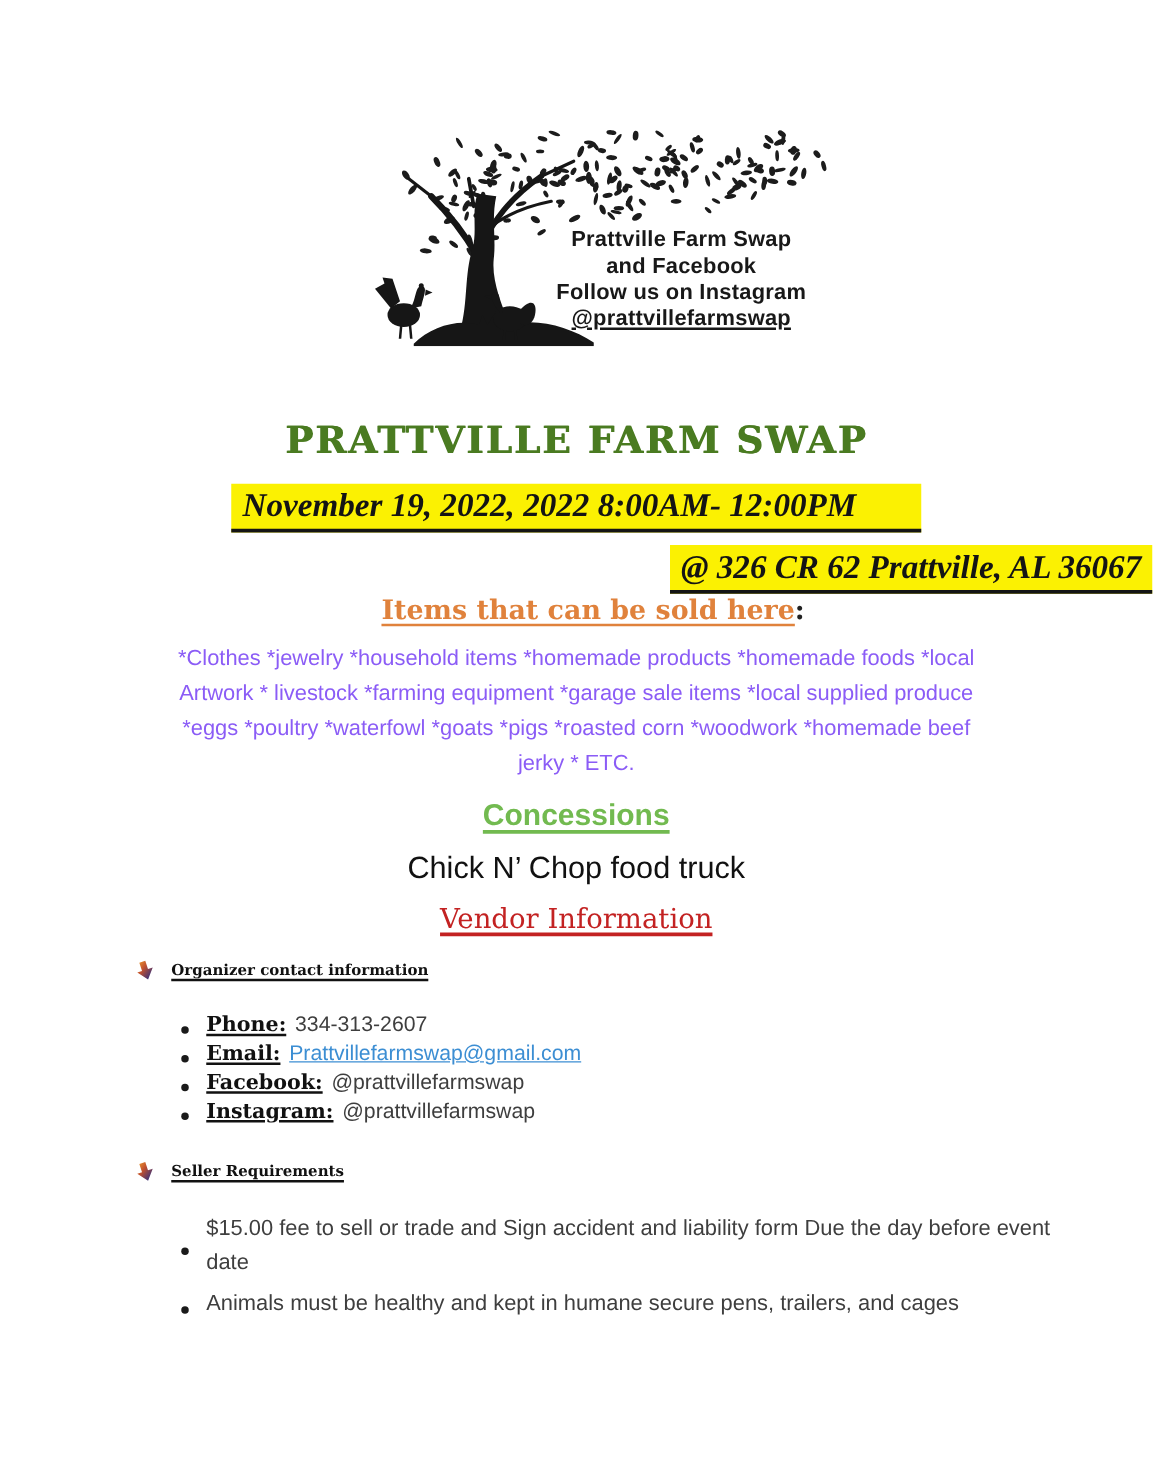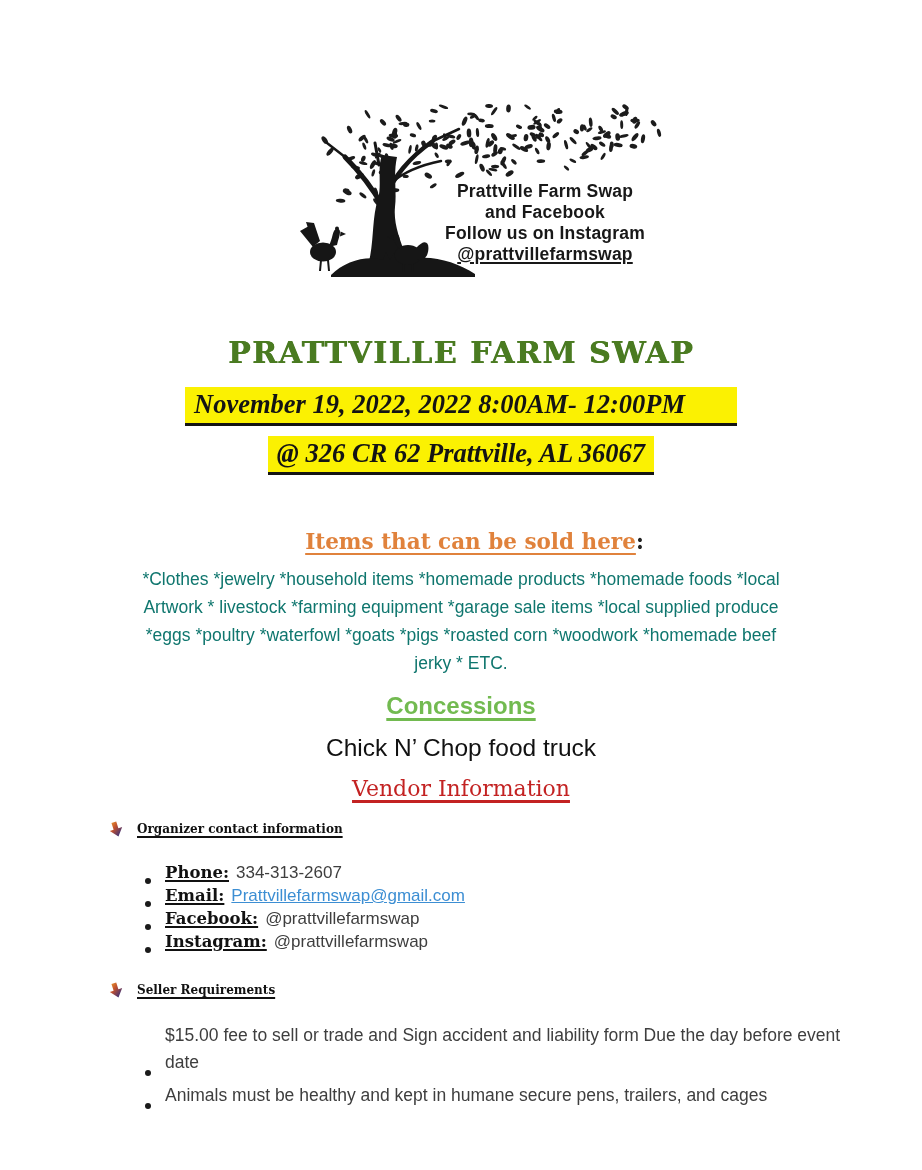--- a/index.html
+++ b/index.html
@@ -34,50 +34,49 @@
     font-family: "DejaVu Serif", serif;
     font-weight: 700;
     font-size: 30px; line-height: 38px;
     letter-spacing: 1.5px;
     color: #4a7b21;
     text-shadow: 0.6px 0 0 #4a7b21;
   }
 
   
   .hl-line { text-align: center; margin-top: 15px; }
-  .hl-line.second { margin-top: 10px; }
+  .hl-line.second { margin-top: 10px; text-align: right; }
   .hl {
     display: inline-block;
     background: #fbf102;
     font-family: "Liberation Serif", serif;
     font-style: italic; font-weight: 700;
     font-size: 26.5px; line-height: 32px;
     color: #141414;
     padding: 1px 9px 3px 9px;
     border-bottom: 3px solid #141414;
   }
   .hl.trail { padding-right: 52px; }
 
   
   .items-heading {
-    margin-top: 53px;
     text-align: center;
     font-family: "DejaVu Serif", serif;
     font-weight: 700; font-size: 21.5px; line-height: 28px; padding-left: 27px;
   }
   .items-heading .orange {
     color: #e0823c;
     text-decoration: underline; text-decoration-thickness: 2px; text-underline-offset: 4px;
   }
   .items-heading .colon { color: #222; }
   .items-body {
     width: 660px; margin: 9px auto 0 auto;
     text-align: center;
     font-size: 17.5px; line-height: 28px;
-    color: #0f766e;
+    color: #8b5cf6;
   }
 
   
   .concessions {
     margin-top: 14px; text-align: center;
     font-weight: 700; font-size: 24px; line-height: 30px;
     color: #72ba50;
     text-decoration: underline; text-decoration-thickness: 2.5px; text-underline-offset: 4px;
   }
   .food-truck {
@@ -102,21 +101,21 @@
   .arrow-heading .txt {
     font-family: "DejaVu Serif", serif;
     font-weight: 700; font-size: 12px; line-height: 24px;
     color: #111;
     text-decoration: underline; text-decoration-thickness: 2px; text-underline-offset: 3px;
   }
   .arrow-icon { width: 16px; height: 17px; flex: 0 0 auto; }
 
   
   .contact-list { margin: 20px 0 0 145px; }
-  .b-row { display: flex; align-items: flex-end; }
+  .b-row { display: flex; align-items: center; }
   .contact-list .b-row { line-height: 23px; }
   .dot {
     width: 6px; height: 6px; border-radius: 50%;
     background: #1a1a1a; flex: 0 0 auto;
     margin: 9px 14px 0 0;
   }
   .c-label {
     font-family: "DejaVu Serif", serif;
     font-weight: 700; font-size: 16.5px; color: #111;
     text-decoration: underline; text-decoration-thickness: 2px; text-underline-offset: 2px;

